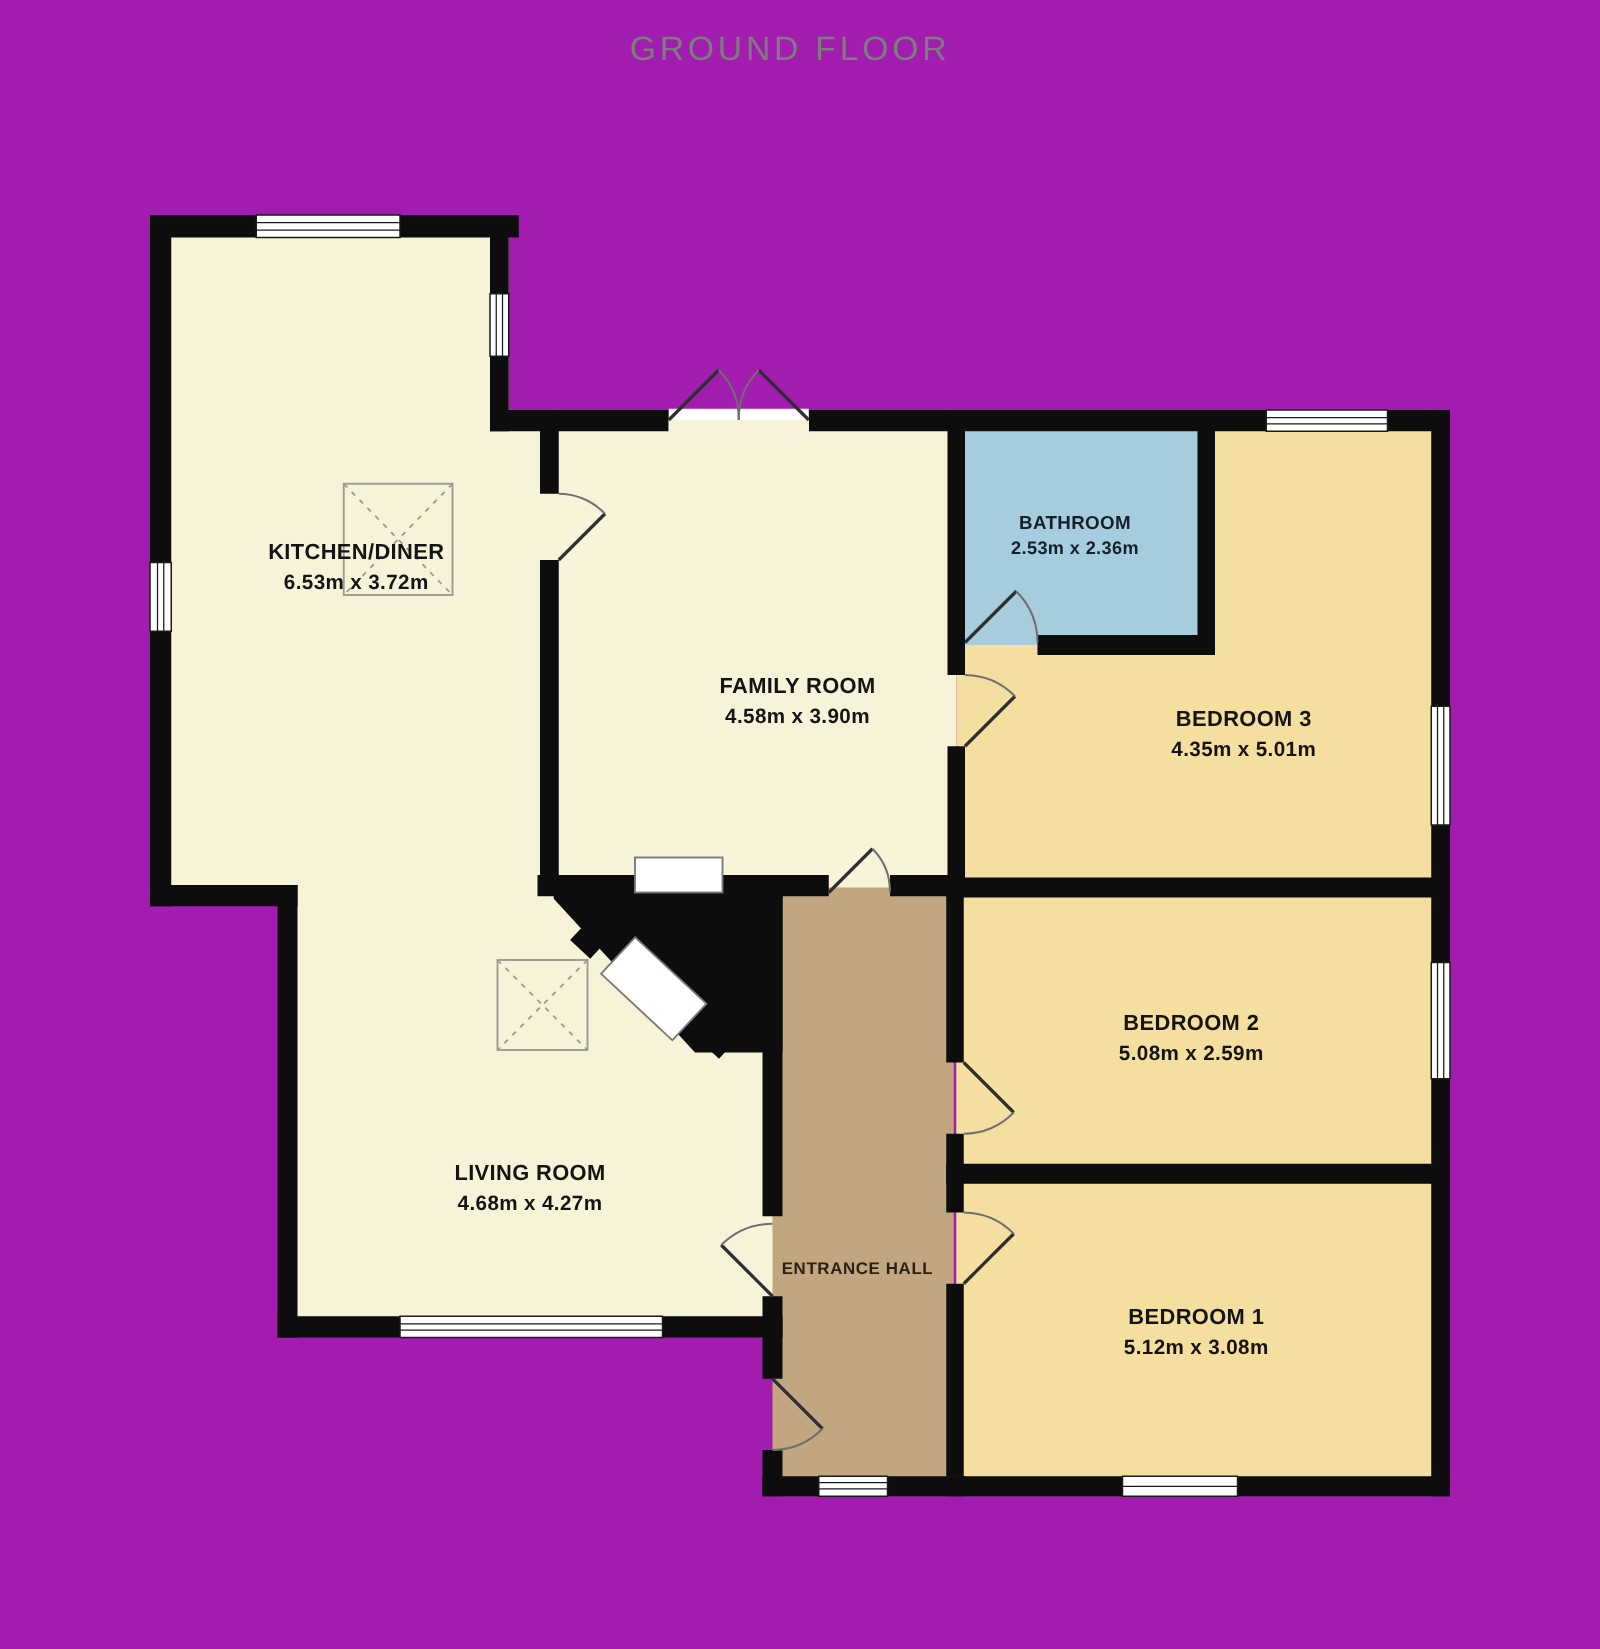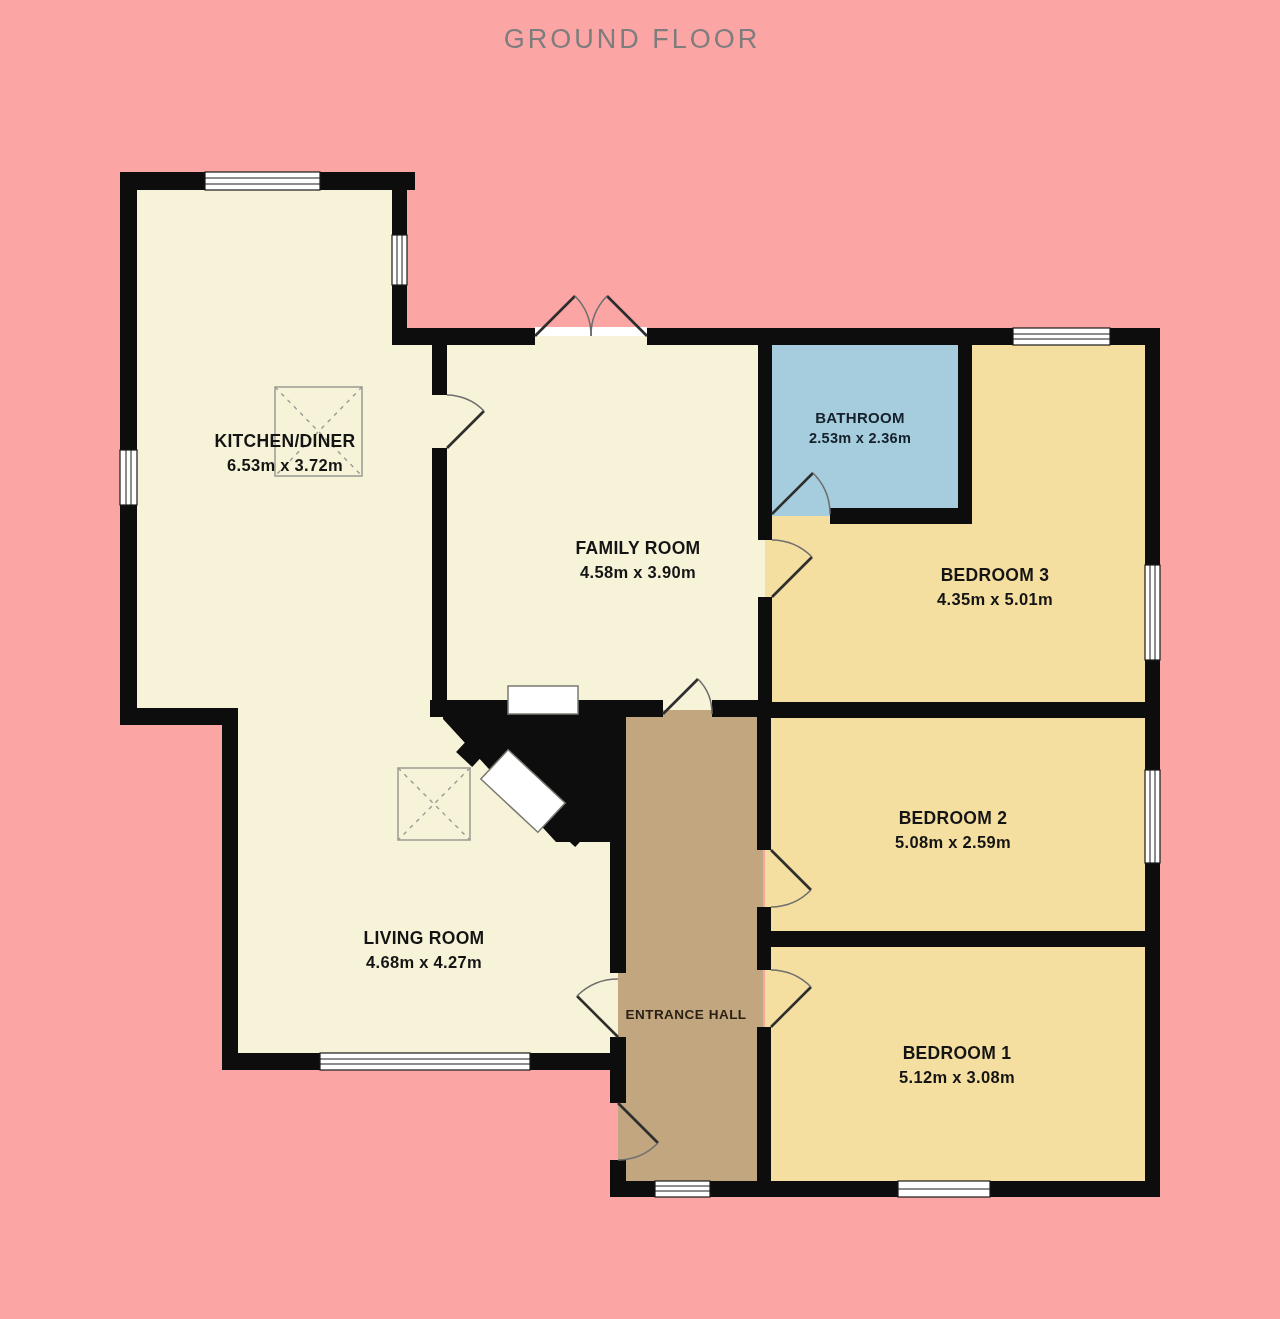--- a/index.html
+++ b/index.html
@@ -1,16 +1,16 @@
 <!DOCTYPE html>
 <html><head>
 <meta charset="utf-8">
 <style>
   html,body{margin:0;padding:0;background:#ffffff;}
-  .page{width:1280px;height:1319px;background:#fca5a5;position:relative;font-family:"Liberation Sans",sans-serif;text-align:right;}
+  .page{width:1280px;height:1319px;background:#a21caf;position:relative;font-family:"Liberation Sans",sans-serif;text-align:right;}
   svg text{font-family:"Liberation Sans",sans-serif;}
   .title-text{font-size:27px;fill:#7d7d7d;letter-spacing:3px;font-weight:400;}
   .room-name{font-size:17.5px;font-weight:bold;fill:#141414;letter-spacing:.3px;}
   .room-dims{font-size:16.5px;font-weight:bold;fill:#141414;letter-spacing:.3px;}
   .room-name-sm{font-size:15px;font-weight:bold;fill:#14202a;letter-spacing:.3px;}
   .room-dims-sm{font-size:14.5px;font-weight:bold;fill:#14202a;letter-spacing:.3px;}
   .hall-name{font-size:13.5px;font-weight:bold;fill:#2a2013;letter-spacing:.5px;}
   .door-leaf{stroke:#2e2e2e;stroke-width:2.6;fill:none;}
   .door-arc{stroke:#6f6f6f;stroke-width:1.6;fill:none;}
   .win{fill:#ffffff;stroke:#1a1a1a;stroke-width:1.2;}

